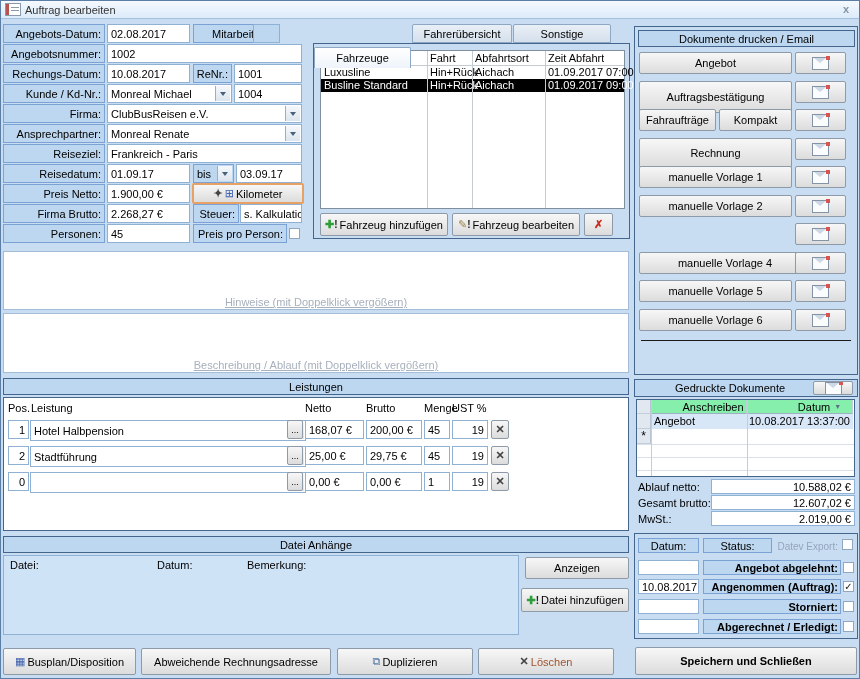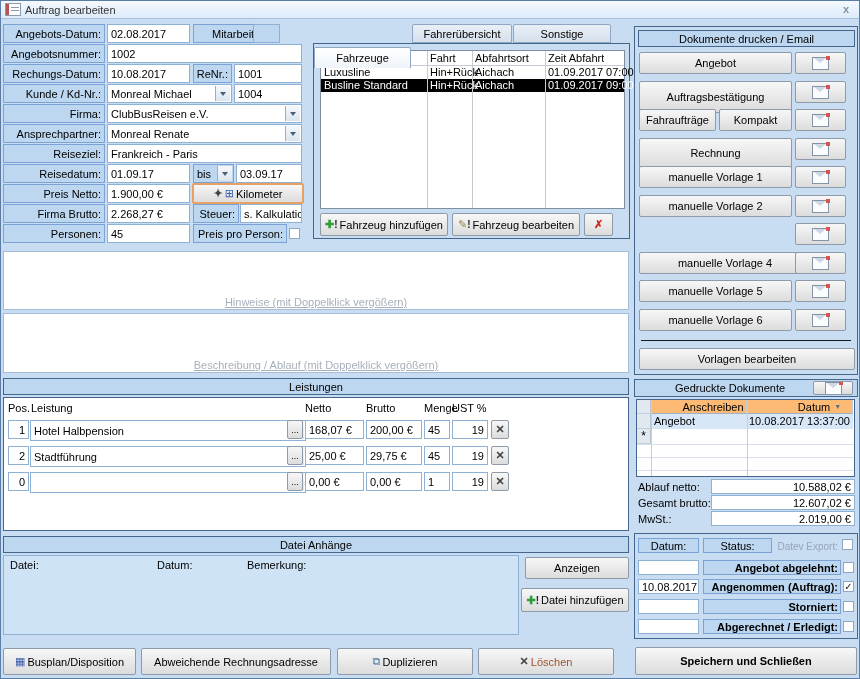--- a/index.html
+++ b/index.html
@@ -42,21 +42,21 @@
   .ico.blue{color:#3b5fae;}
   .ico.steel{color:#5b7ea6;}
   .ico.dark{color:#444;font-weight:bold;}
   .excl{font-size:10px;font-weight:bold;color:#222;margin-left:-2px;}
   .tab{position:absolute;height:19px;background:linear-gradient(#e9eff6,#d5e0ec);border:1px solid #8ea8c4;font-size:11px;display:flex;align-items:center;justify-content:center;border-radius:2px 2px 0 0;z-index:2;box-sizing:border-box;}
   .tab.active{background:linear-gradient(#ffffff,#eef4fa);border-bottom:none;z-index:3;margin-top:24px;}
   .status-lbl{background:var(--label_bg,#bdd7f0);border:1px solid var(--label_border,#7aa2d4);font-size:11px;font-weight:bold;display:flex;align-items:center;justify-content:flex-end;padding:0 2px;white-space:nowrap;overflow:hidden;}
   .plain-txt{font-size:11px;color:#000;white-space:nowrap;}
   .datev{font-size:10px;color:#93a5bd;display:flex;align-items:center;justify-content:flex-end;white-space:nowrap;}
   .sort{font-size:7px;color:#5a7088;margin-left:4px;}
-  .ghdr{background:#fdba74;border-right:1px solid #c3cedb;border-bottom:1px solid #9fb0c4;display:flex;align-items:center;justify-content:center;font-size:11px;padding-left:40px;}
+  .ghdr{background:#86efac;border-right:1px solid #c3cedb;border-bottom:1px solid #9fb0c4;display:flex;align-items:center;justify-content:center;font-size:11px;padding-left:40px;}
   .corner{background:#e2e8ef;border-right:1px solid #b9c5d2;border-bottom:1px solid #c3cedb;}
   .divider{background:#1a1a1a;height:1px;}
   .loeschen-txt{color:var(--delete_text,#a0522d);}
 </style>
 </head>
 <body>
 
 <div class="window">
 
   <div class="abs titlebar">
@@ -222,21 +222,20 @@
     <button class="abs btn" style="left:160px;top:253px;width:51px;height:22px">
         <span class="mail-ico"></span>
       </button>
 
     <button class="abs btn" style="left:4px;top:282px;width:153px;height:22px">manuelle Vorlage 6</button>
     <button class="abs btn" style="left:160px;top:282px;width:51px;height:22px">
         <span class="mail-ico"></span>
       </button>
 
     <div class="abs divider" style="left:6px;right:6px;top:313px"></div>
-    <button class="abs btn" style="left:4px;top:321px;width:216px;height:22px">Vorlagen bearbeiten</button>
   </div>
 
   <div class="abs hdr" style="left:633px;top:378px;width:224px;height:18px;justify-content:flex-start;padding-left:40px">
     <span>Gedruckte Dokumente</span>
     <button class="btn" style="position:absolute;right:4px;top:1px;width:40px;height:14px">
         <span class="mail-ico"></span>
       </button>
   </div>
   <div class="abs white-panel" style="left:635px;top:398px;width:219px;height:78px">
     <div class="abs corner" style="left:0;top:0;width:14px;height:14px"></div>

